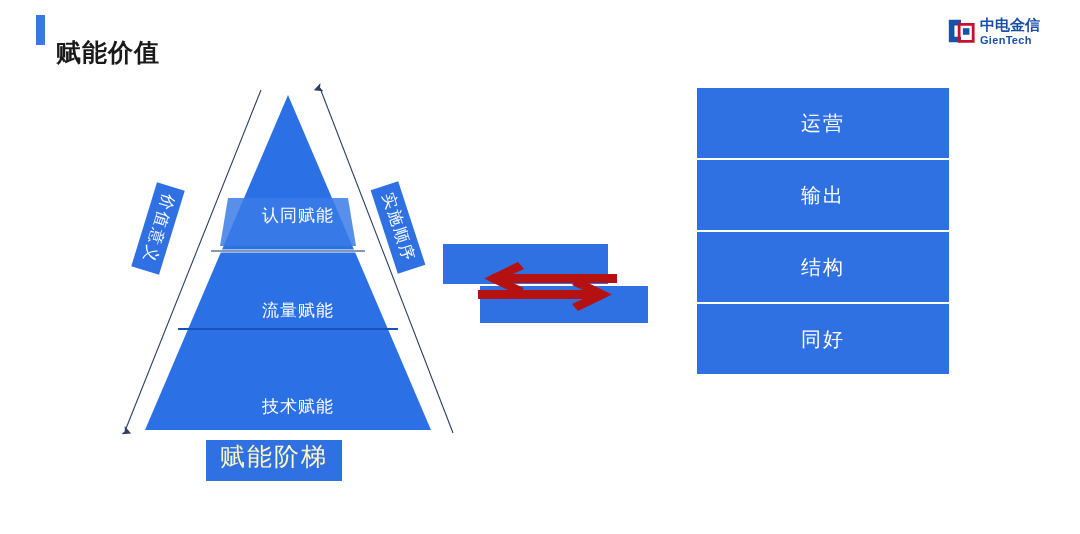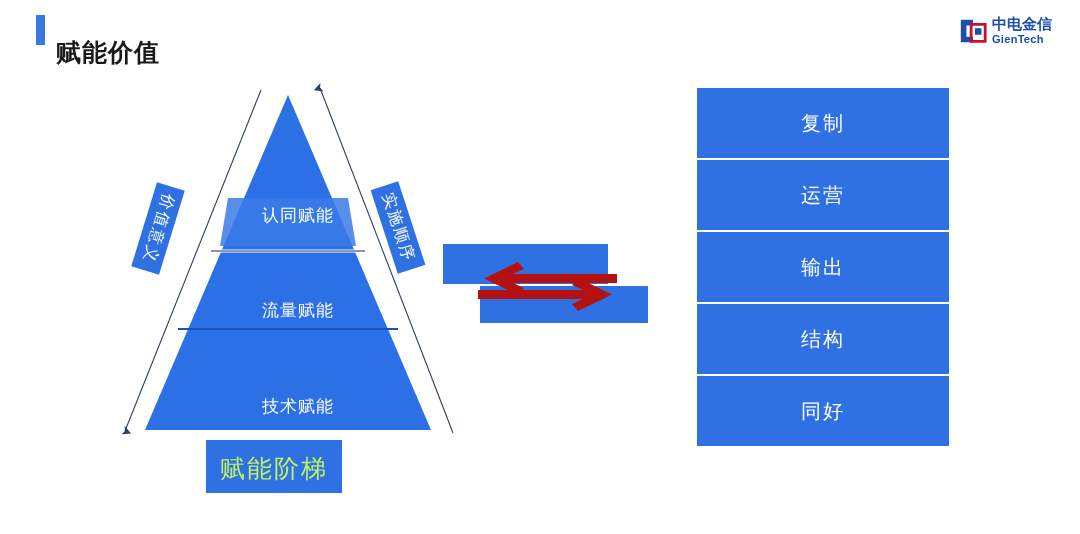--- a/index.html
+++ b/index.html
@@ -29,22 +29,22 @@
     position: absolute; left: 56px; top: 12px;
     font-size: 25px; font-weight: bold;
     color: #1a1a1a; letter-spacing: 1px;
     line-height: 34px;
     white-space: nowrap;
     margin-top: 23px;
   }
 
   
   #logo-wrap {
-    position: absolute; right: 28px; top: 16px;
-    display: flex; align-items: flex-start; gap: 4px;
+    position: absolute; right: 40px; top: 16px;
+    display: flex; align-items: center; gap: 4px;
   }
   #logo-mark { width: 30px; height: 30px; display: block; }
   #logo-text { display: flex; flex-direction: column; line-height: 1; }
   #logo-cn {
     font-size: 15px; font-weight: bold; color: #1B4FA8;
     letter-spacing: 0px; white-space: nowrap;
   }
   #logo-en {
     font-size: 11px; font-weight: bold; color: #1B4FA8;
     letter-spacing: 0.3px; margin-top: 3px; white-space: nowrap;
@@ -87,24 +87,24 @@
   #side-tag-right {
     left: 256px; top: 135px;
     transform: rotate(72deg);
     transform-origin: center center;
   }
 
   #pyramid-caption {
     position: absolute;
     left: 108px; top: 362px;
     background: #2F71E3;
-    color: #bef264;
+    color: #fef9c3;
     font-size: 25px;
     letter-spacing: 2px;
-    padding: 12px 14px 8px 14px;
+    padding: 0 14px 8px 14px;
     white-space: nowrap;
   }
 
   
   #exchange-group {
     position: absolute; left: 440px; top: 238px;
     width: 215px; height: 85px;
   }
   #exchange-svg { position: absolute; left: 0; top: 0; }
 
@@ -203,20 +203,19 @@
 
       <g fill="#B51111">
         <rect x="38" y="52" width="125" height="9"></rect>
         <path d="M172 56.5 L138 40 L132 47 L154 57 Z"></path>
         <path d="M172 56.5 L138 73 L132 66 L154 56 Z"></path>
       </g>
     </svg>
   </div>
 
   <div id="stack-group">
-    <div class="stack-item">复制</div>
     <div class="stack-item">运营</div>
     <div class="stack-item">输出</div>
     <div class="stack-item">结构</div>
     <div class="stack-item">同好</div>
   </div>
 
 </div>
 
 </body></html>

